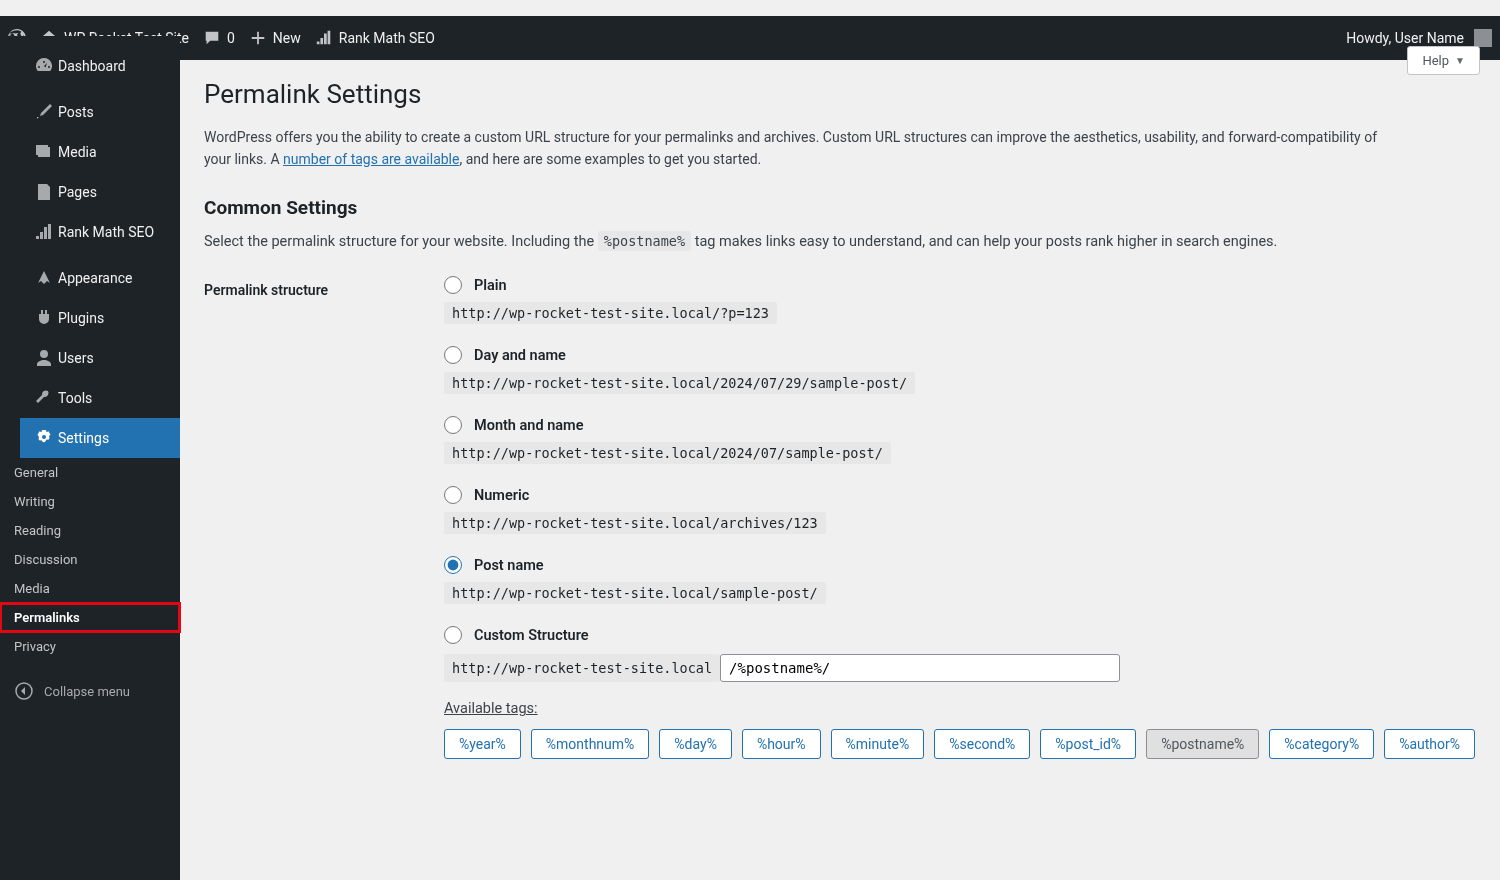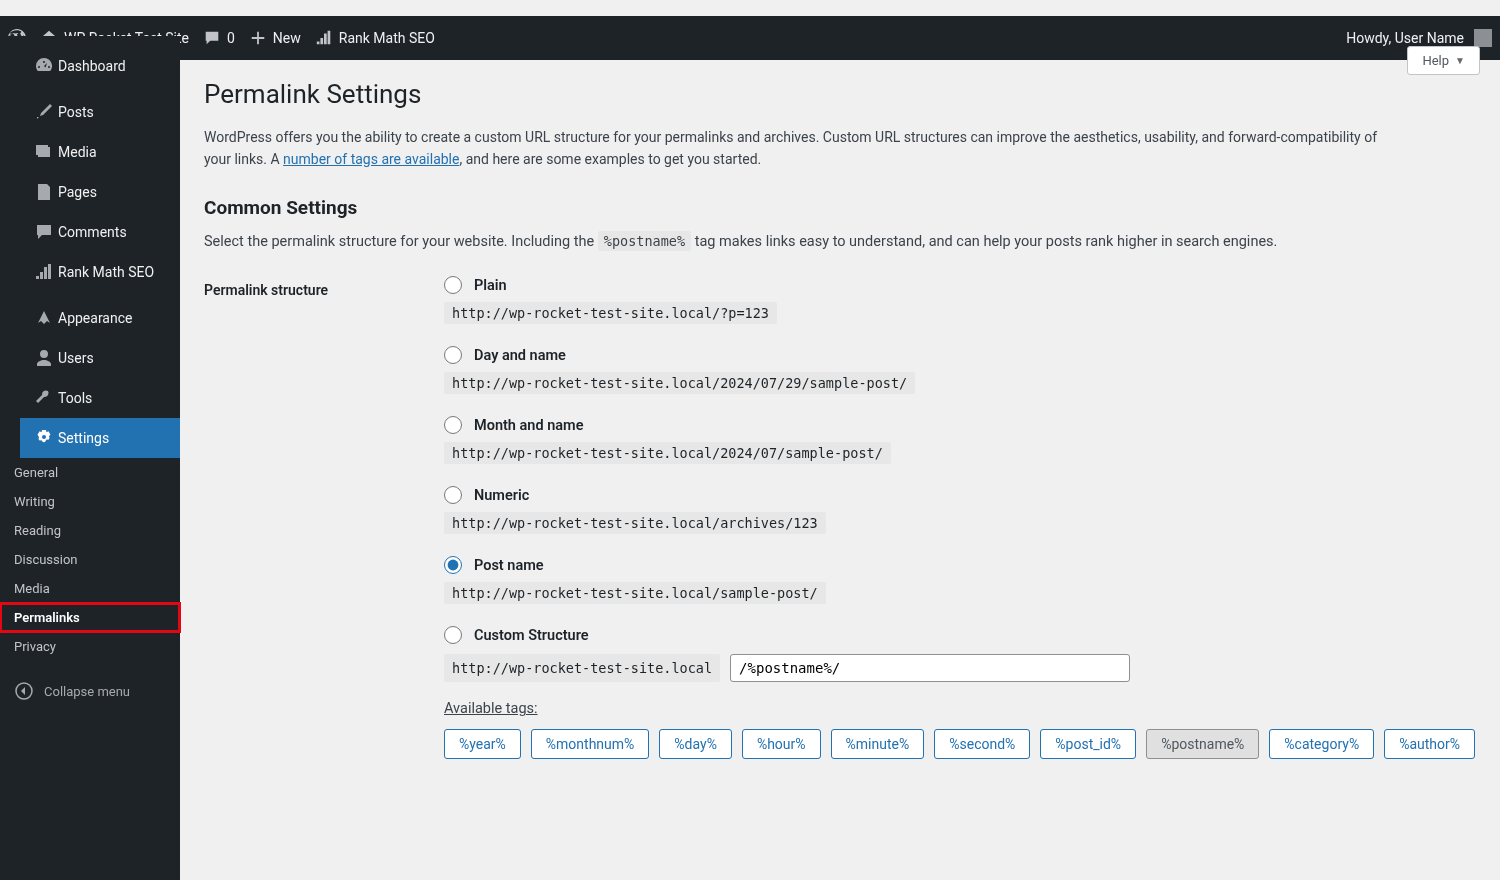--- a/index.html
+++ b/index.html
@@ -35,21 +35,21 @@
 .desc code, code.bg { background: #e7e7e7; padding: 2px 6px; font-family: Consolas, Monaco, monospace; font-size: 13.5px; border-radius: 2px; }
 .form-table { width: 100%; margin-top: 26px; border-collapse: collapse; }
 .form-table th { text-align: left; width: 240px; font-weight: 600; font-size: 14px; vertical-align: top; padding: 6px 10px 0 0; color: #1d2327; }
 .form-table td { padding: 0; }
 .structure-option { margin-bottom: 22px; }
 .opt-row { display: flex; align-items: center; gap: 12px; }
 .opt-row input[type=radio] { width: 18px; height: 18px; accent-color: #2271b1; cursor: pointer; }
 .opt-row label { font-weight: 600; font-size: 14.5px; color: #1d2327; cursor: pointer; }
 .ex { margin-top: 8px; }
 .ex code { background: #e7e7e7; padding: 3px 8px; font-family: Consolas, Monaco, monospace; font-size: 13.5px; border-radius: 2px; display: inline-block; }
-.custom-row { display: flex; align-items: stretch; gap: 10px; margin-top: 10px; }
+.custom-row { display: flex; align-items: stretch; margin-top: 10px; }
 .custom-row .base { background: #e7e7e7; padding: 6px 8px; font-family: Consolas, Monaco, monospace; font-size: 13.5px; border-radius: 2px; display: flex; align-items: center; }
 .custom-row input[type=text] { width: 400px; padding: 4px 8px; border: 1px solid #8c8f94; border-radius: 3px; font-family: Consolas, Monaco, monospace; font-size: 14px; }
 .avail-label { margin-top: 18px; font-size: 14.5px; color: #3c434a; text-decoration: underline; }
 .tags { margin-top: 12px; display: flex; flex-wrap: wrap; gap: 10px; }
 .tag-btn { background: #fff; border: 1px solid #2271b1; color: #2271b1; padding: 6px 14px; border-radius: 3px; cursor: pointer; font-size: 14px; font-family: inherit; }
 .tag-btn.sel { background: #e0e0e0; border-color: #8c8f94; color: #50575e; }
 </style>
 </head>
 <body>
 
@@ -132,41 +132,41 @@
         <span class="micon">
           <svg viewBox="0 0 20 20">
             <path d="M4 2h9l3 3v13H4zM6 5h6v1H6zm0 3h8v1H6zm0 3h8v1H6z"></path>
           </svg>
         </span>
         <span>Pages</span>
       </li>
     <li class="top">
         <span class="micon">
           <svg viewBox="0 0 20 20">
-            <path d="M3 3h14v10H8l-4 4v-4H3z"></path>
-          </svg>
-        </span>
-        <span>Comments</span>
-      </li>
-    <li class="top">
-        <span class="micon">
-          <svg viewBox="0 0 20 20">
             <path d="M2 14h3v3H2zm4-4h3v7H6zm4-5h3v12h-3zm4-3h3v15h-3z"></path>
           </svg>
         </span>
         <span>Rank Math SEO</span>
       </li>
     <li class="separator"></li>
     <li class="top">
         <span class="micon">
           <svg viewBox="0 0 20 20">
             <path d="M4 15l6-12 6 12-3-2-3 3-3-3z"></path>
           </svg>
         </span>
         <span>Appearance</span>
+      </li>
+    <li class="top">
+        <span class="micon">
+          <svg viewBox="0 0 20 20">
+            <path d="M7 2v4H5v5a5 5 0 0010 0V6h-2V2h-2v4H9V2z"></path>
+          </svg>
+        </span>
+        <span>Plugins</span>
       </li>
     <li class="top">
         <span class="micon">
           <svg viewBox="0 0 20 20">
             <path d="M10 10a4 4 0 100-8 4 4 0 000 8zm-7 8v-2c0-2 4-4 7-4s7 2 7 4v2z"></path>
           </svg>
         </span>
         <span>Users</span>
       </li>
     <li class="top">

